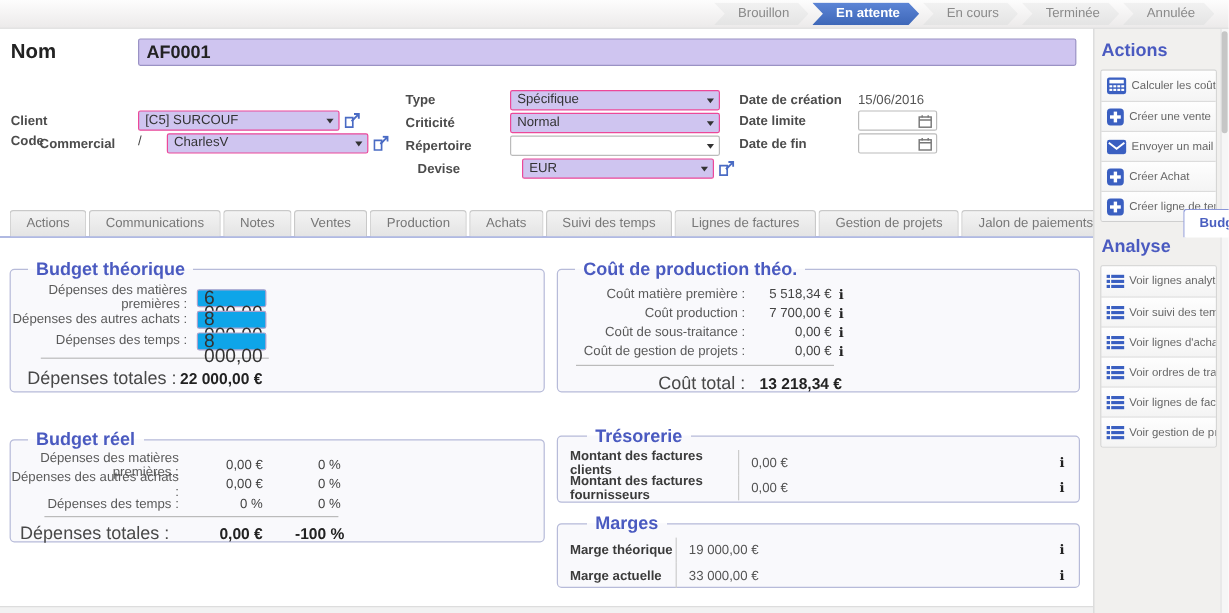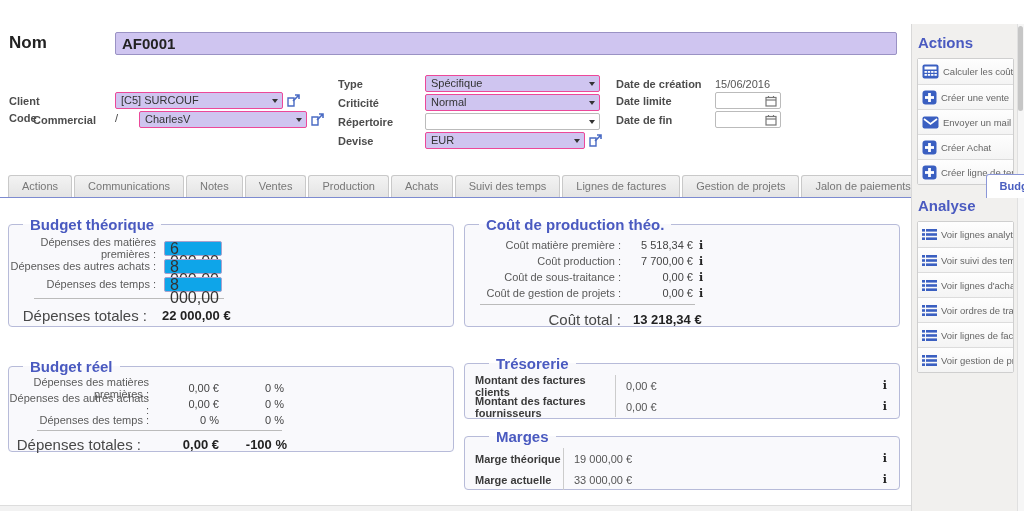--- a/index.html
+++ b/index.html
@@ -78,20 +78,27 @@
   
   .scrollbar { position:absolute; right:0; top:24px; width:7px; height:487px; background:#f6f6f6; border-left:1px solid #e0e0e0; }
   .scroll-thumb { position:absolute; right:1px; top:2px; width:5px; height:85px; background:#c6c6c6; border-radius:3px; }
   .bottom-strip { position:absolute; left:0; top:481px; width:911px; height:6px; background:#f2f2f2; border-top:1px solid #ddd; }
 </style>
 </head>
 <body>
 
 <div class="screen">
 
+  <div class="topbar">
+    <div class="arrow">Brouillon</div>
+    <div class="arrow active">En attente</div>
+    <div class="arrow">En cours</div>
+    <div class="arrow">Terminée</div>
+    <div class="arrow">Annulée</div>
+  </div>
 
   <div class="main">
 
     <div class="name-label">Nom</div>
     <div class="name-input">AF0001</div>
 
     <div class="frow" style="left:9px; top:49px; width:300px;margin-top:36px;">
       <span class="flabel" style="width:106px;">Code</span>
       <span class="fval">/</span>
     </div>
@@ -131,21 +138,21 @@
       <span class="select" style="width:175px;">
         <span>Normal</span><span class="caret"></span>
       </span>
     </div>
     <div class="frow" style="left:338px; top:89px; width:290px;">
       <span class="flabel" style="width:87px;">Répertoire</span>
       <span class="select empty" style="width:175px;">
         <span></span><span class="caret"></span>
       </span>
     </div>
-    <div class="frow" style="left:338px; top:108px; width:290px;">
+    <div class="frow" style="left:348px; top:108px; width:290px;">
       <span class="flabel" style="width:87px;">Devise</span>
       <span class="select" style="width:160px;">
         <span>EUR</span><span class="caret"></span>
       </span>
       <span class="extlink">
         <svg width="13" height="13" viewBox="0 0 13 13">
             <path d="M1 4 h6 v8 h-6 z M1 4 v8 h6" fill="none" stroke="#4a6bc4" stroke-width="1.4"></path>
             <path d="M6 7 L11.5 1.5 M8 1 h4 v4" fill="none" stroke="#4a6bc4" stroke-width="1.6"></path>
           </svg>
       </span>
@@ -205,21 +212,21 @@
           <span class="plabel" style="width:147px;">Dépenses des autres achats :</span>
           <span class="pinput">8 000,00</span>
         </div>
       <div class="prow">
           <span class="plabel" style="width:147px;">Dépenses des temps :</span>
           <span class="pinput">8 000,00</span>
         </div>
       <div class="sep" style="width:190px; margin-left:25px;"></div>
       <div class="total-row">
         <span class="total-label" style="width:138px;">Dépenses totales :</span>
-        <span class="total-value" style="margin-left:15px;">22 000,00 €</span>
+        <span class="total-value" style="margin-left:3px;">22 000,00 €</span>
       </div>
     </fieldset>
 
     <fieldset style="left:464px; top:192px; width:436px; height:111px; padding:4px 10px 0 0;">
       <legend>Coût de production théo.</legend>
       <div class="prow" style="height:16px;">
           <span class="plabel" style="width:156px;">Coût matière première :</span>
           <span class="pval" style="width:72px;">5 518,34 €</span>
           <span class="info-i">i</span>
         </div>

